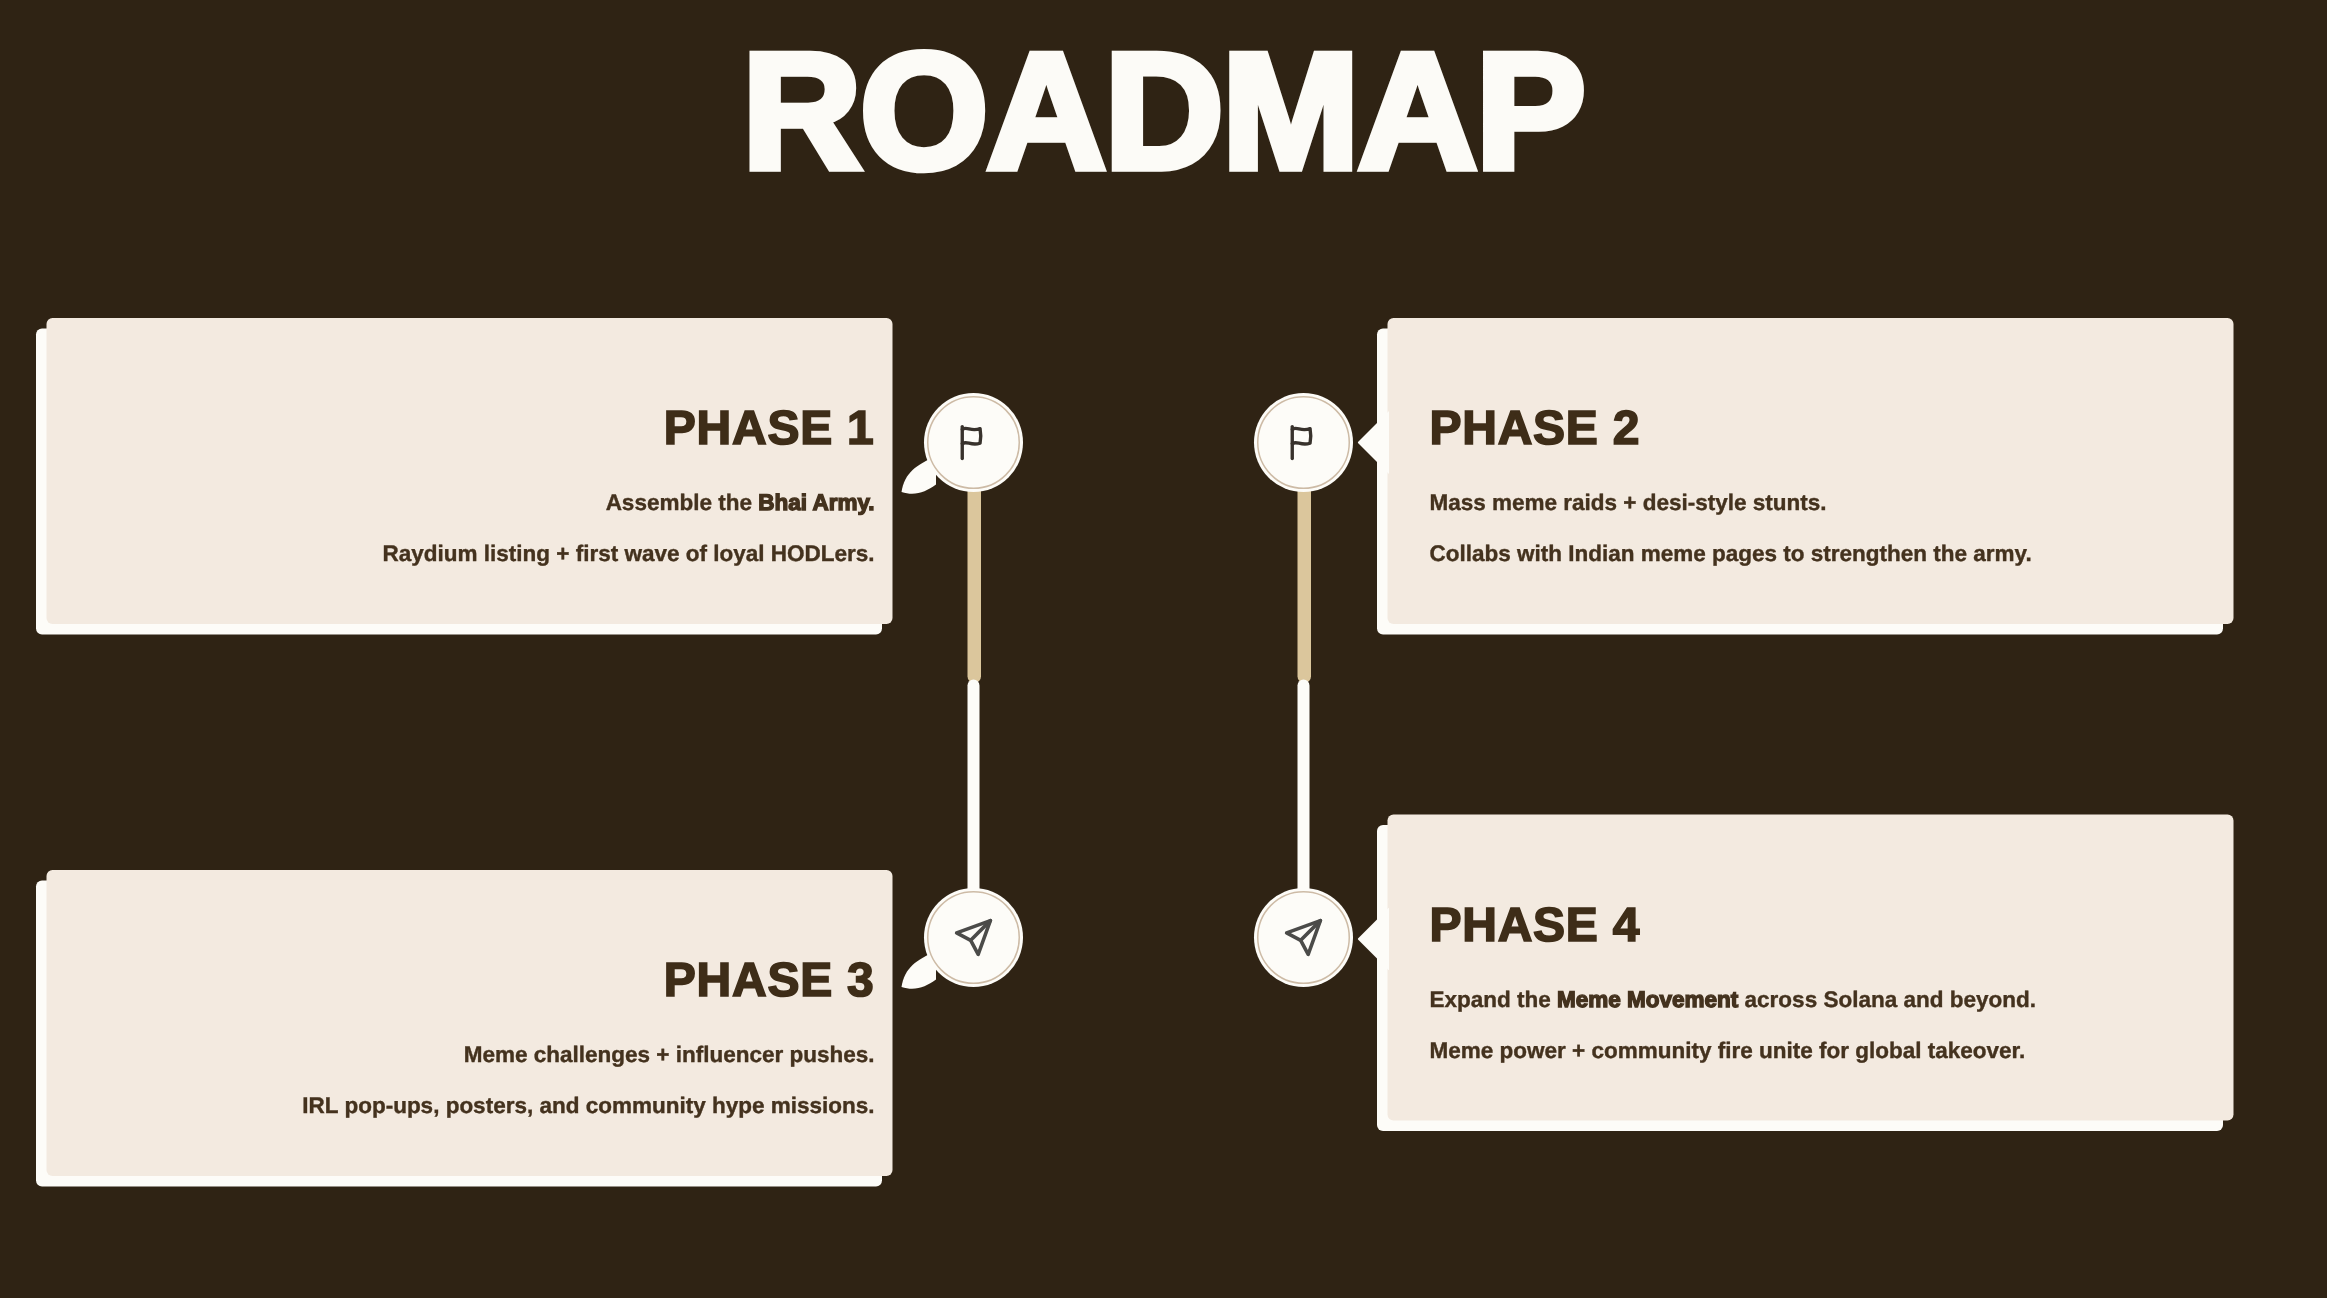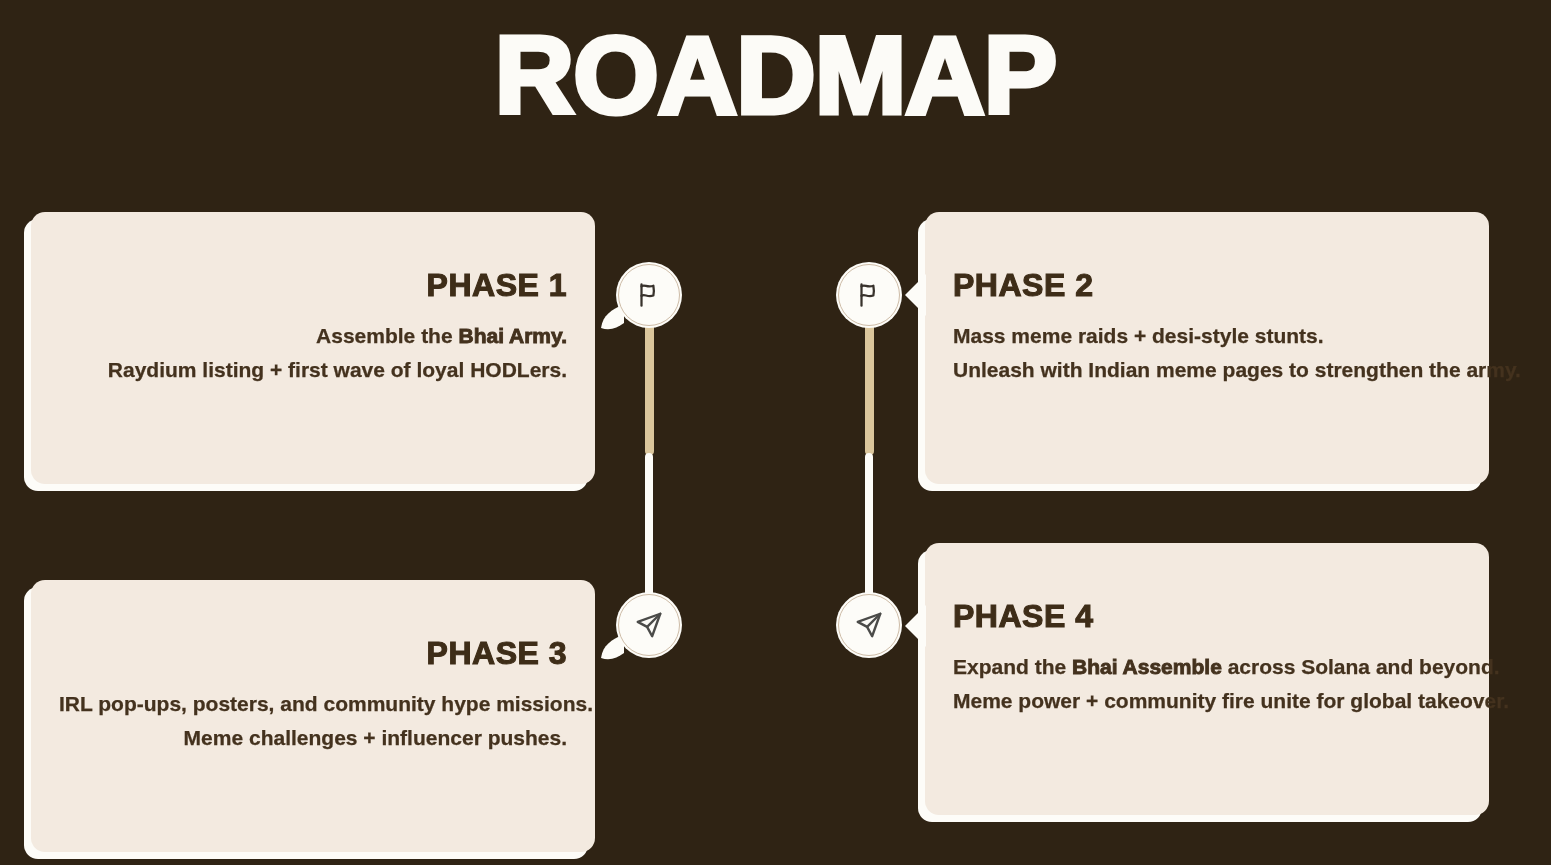--- a/index.html
+++ b/index.html
@@ -9,37 +9,37 @@
   }
   
   .page-title{
     position:absolute;left:0;top:4px;width:100%;height:140px;
     display:flex;align-items:center;justify-content:center;
     font-size:110px;font-weight:bold;color:#fcfbf7;
     -webkit-text-stroke:5px #fcfbf7;letter-spacing:-1px;
   }
   
   .card{
-    position:absolute;width:564px;height:272px;box-sizing:border-box;
-    background:#f3eae0;border-radius:14px;
+    position:absolute;width:564px;height:204px;box-sizing:border-box;
+    background:#f3eae0;border-radius:4px;
     box-shadow:-7px 7px 0 0 #fdfcf8;
-    padding:55px 28px 0 28px;z-index:2;
+    padding:55px 12px 0 28px;z-index:2;
   }
   .card.right{text-align:right;}
   .card.center{}
   .pos1{left:31px;top:212px;}
   .pos2{left:925px;top:212px;}
   .pos3{left:31px;top:543px;margin-top:37px;}
   .pos4{left:925px;top:543px;}
   .card h2{
     margin:0 0 16px 0;font-size:32px;line-height:36px;color:#3e2d18;
     -webkit-text-stroke:1.1px #3e2d18;letter-spacing:.5px;font-weight:bold;
   }
   .card p{
-    margin:0;font-size:21px;line-height:34px;font-weight:bold;
+    margin:0;font-size:15px;line-height:34px;font-weight:bold;
     color:#44321e;-webkit-text-stroke:.25px #44321e;white-space:nowrap;
   }
   .xb{-webkit-text-stroke:.9px #44321e;}
   .card-pointer{
     position:absolute;left:-20px;top:62px;width:21px;height:42px;
     background:#fdfcf8;clip-path:polygon(100% 0,0 50%,100% 100%);
   }
   
   .tl-line{position:absolute;z-index:1;border-radius:4px;}
   .tl-tan{width:9px;background:#dbc69c;}
@@ -73,33 +73,33 @@
   <section class="card right pos1">
     <h2>PHASE 1</h2>
     <p><span>Assemble the </span><span class="xb">Bhai Army.</span><span></span></p>
     <p><span>Raydium listing + first wave of loyal HODLers.</span></p>
   </section>
 
   <section class="card center pos2">
     <span class="card-pointer"></span>
     <h2>PHASE 2</h2>
     <p><span>Mass meme raids + desi-style stunts.</span></p>
-    <p><span>Unleash with Indian meme pages to strengthen the army.</span></p>
+    <p><span>Collabs with Indian meme pages to strengthen the army.</span></p>
   </section>
 
   <section class="card right pos3">
     <h2>PHASE 3</h2>
+    <p><span>Meme challenges + influencer pushes.</span></p>
     <p><span>IRL pop-ups, posters, and community hype missions.</span></p>
-    <p><span>Meme challenges + influencer pushes.</span></p>
   </section>
 
   <section class="card center pos4">
     <span class="card-pointer"></span>
     <h2>PHASE 4</h2>
-    <p><span>Expand the </span><span class="xb">Bhai Assemble</span><span> across Solana and beyond.</span></p>
+    <p><span>Expand the </span><span class="xb">Meme Movement</span><span> across Solana and beyond.</span></p>
     <p><span>Meme power + community fire unite for global takeover.</span></p>
   </section>
 
   <div class="tl-line tl-tan l-tan"></div>
   <div class="tl-line tl-white l-white"></div>
 
   <div class="tl-line tl-tan r-tan"></div>
   <div class="tl-line tl-white r-white"></div>
 
   <div class="node n-lt">

